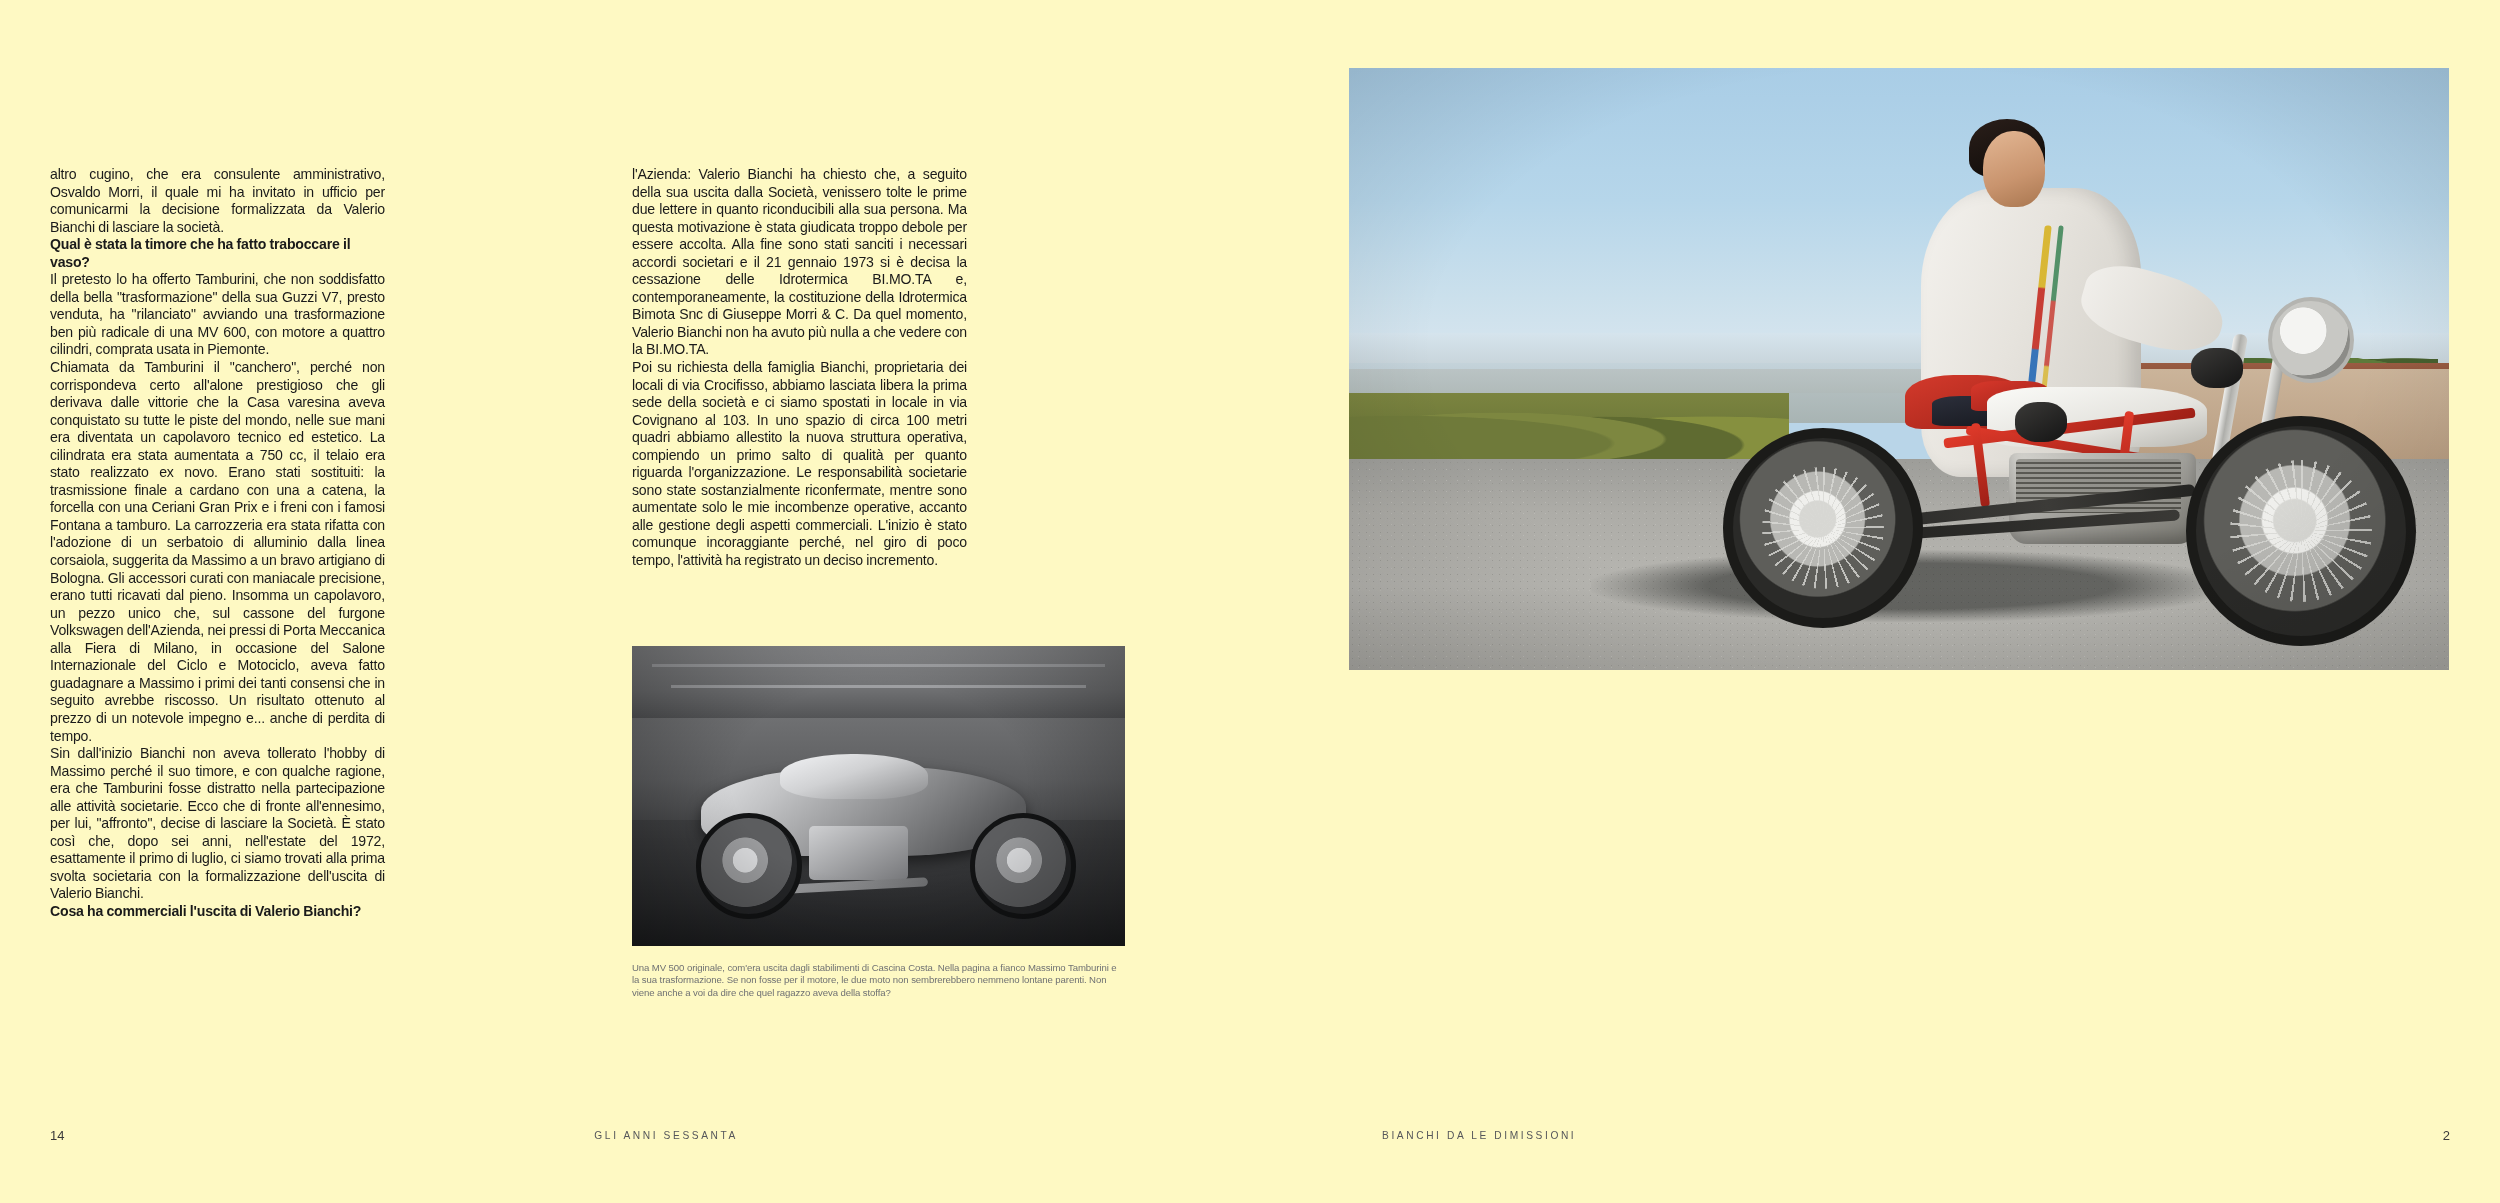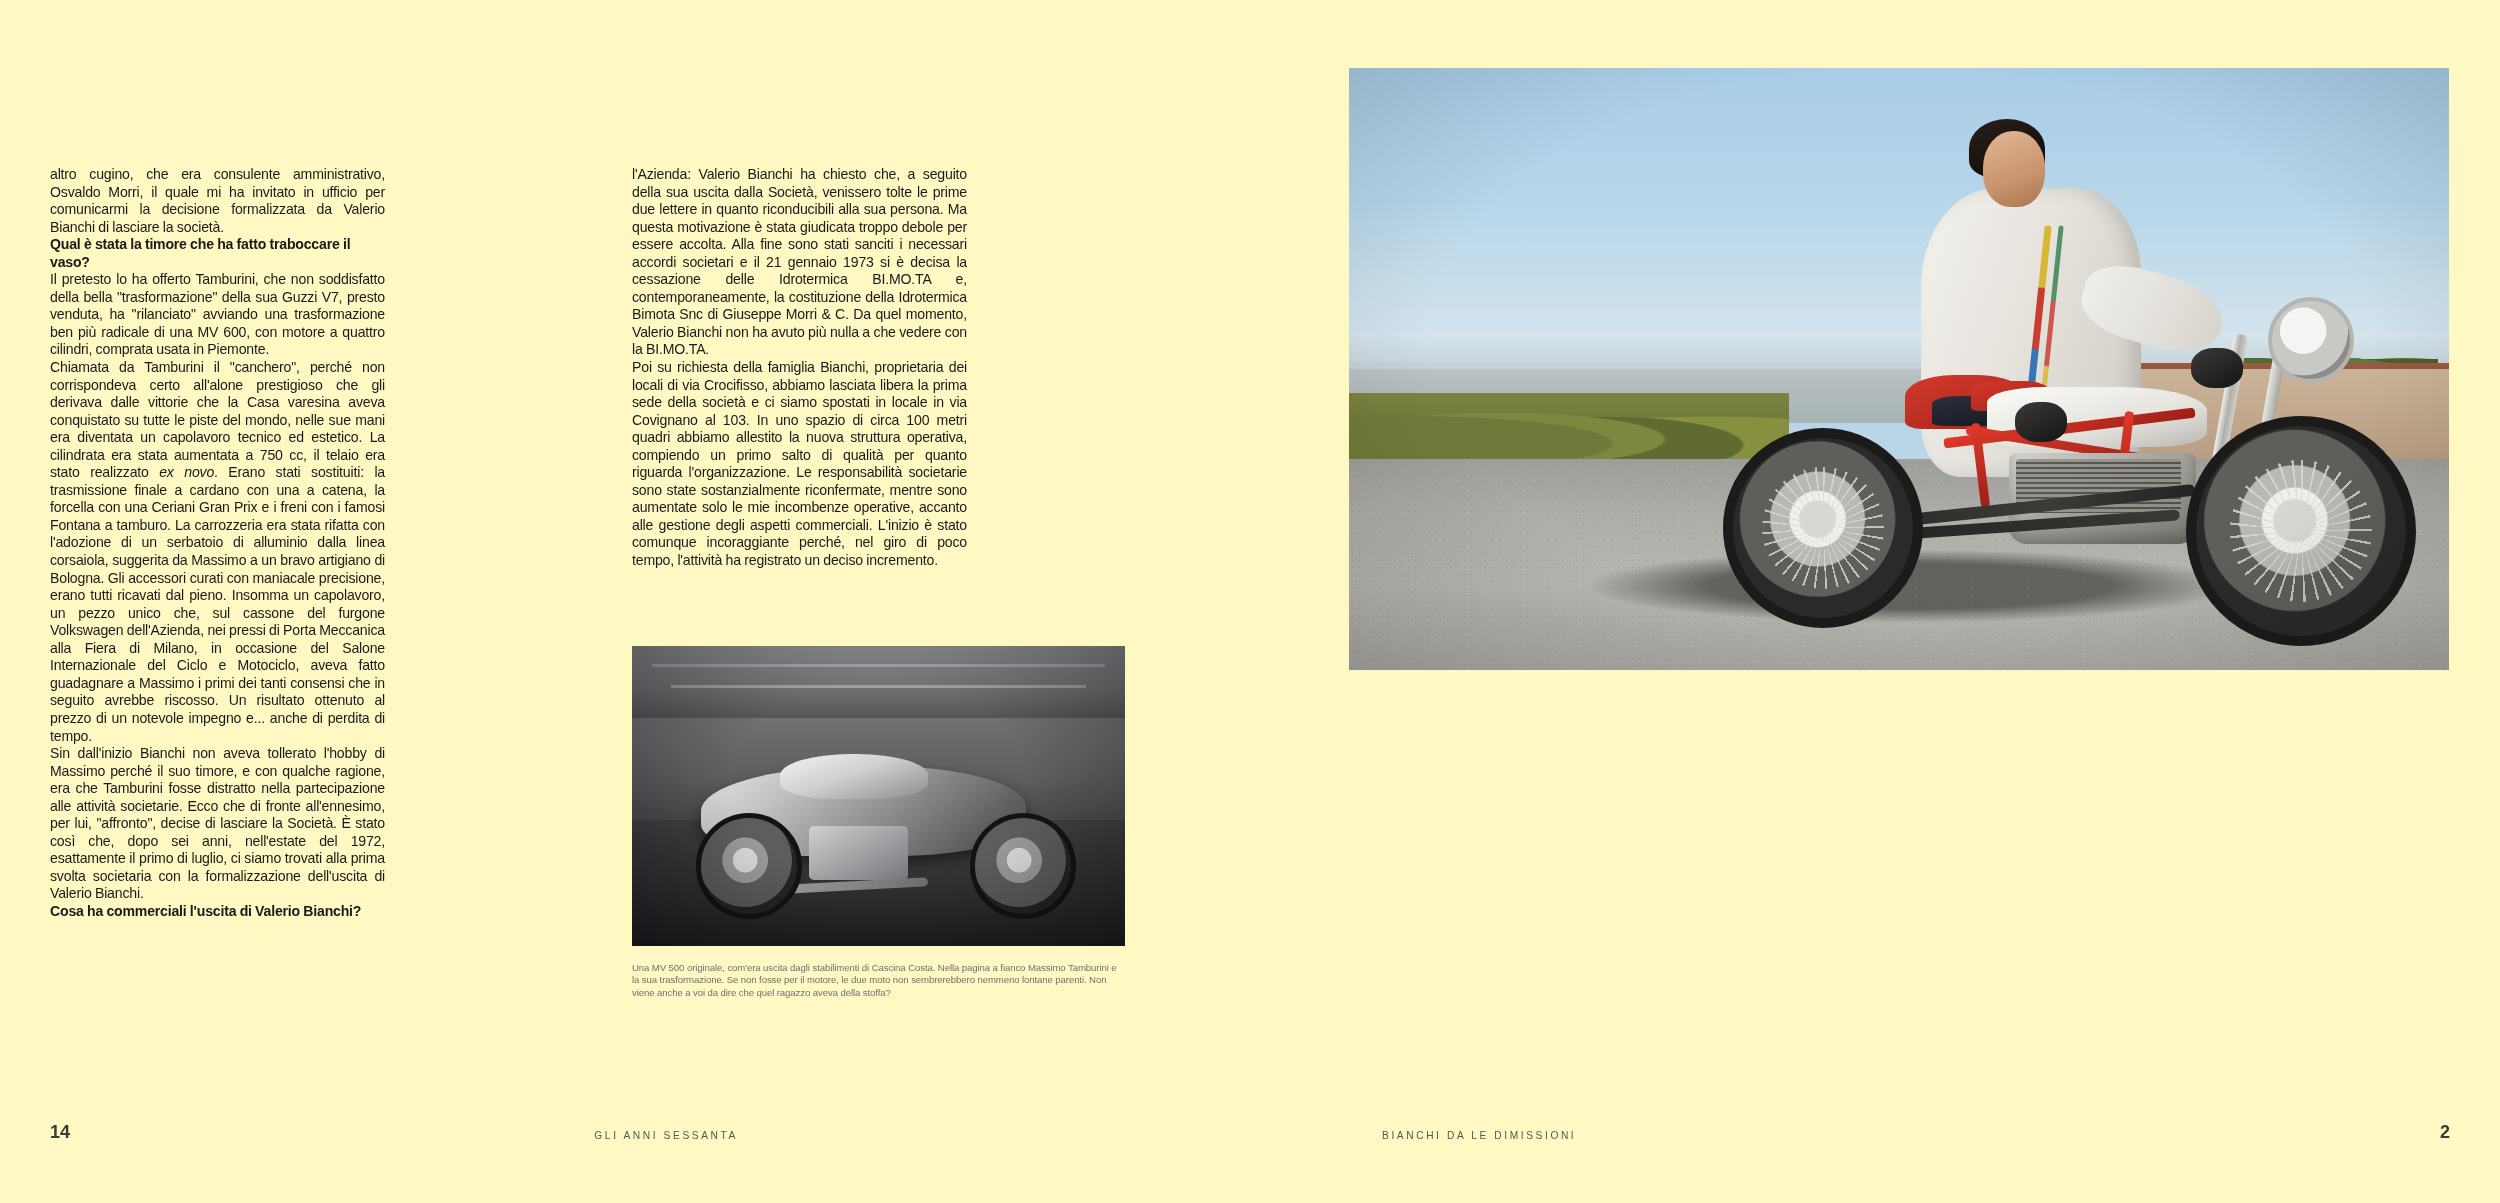--- a/index.html
+++ b/index.html
@@ -30,21 +30,21 @@
   .col.c2{left:582px;}
 
   .col p{margin:0;}
   .col h3{
     margin:0;
     font-size:14.1px;line-height:17.55px;
     font-weight:bold;
     text-align:left;
     letter-spacing:-0.2px;
   }
-  .col .ital{font-style:italic;}
+  .col .ital{}
 
   
   .bw-photo{
     position:absolute;left:632px;top:646px;width:493px;height:300px;
     background:#6d6e70;
     overflow:hidden;
   }
   .bw-photo .bg{
     position:absolute;inset:0;
     background:
@@ -287,21 +287,21 @@
   }
   .cp .vign{
     position:absolute;inset:0;
     background:radial-gradient(ellipse at 50% 46%,rgba(0,0,0,0) 60%,rgba(0,0,0,.14) 100%);
     pointer-events:none;
   }
 
   
   .folio{
     position:absolute;bottom:60px;
-    font-size:18px;font-weight:bold;color:#3a3a3a;letter-spacing:0px;
+    font-size:13px;font-weight:normal;color:#3a3a3a;letter-spacing:0px;
   }
   .folio.left{left:50px;}
   .folio.right{right:50px;}
   .runhead{
     position:absolute;bottom:62px;
     font-size:10.2px;color:#55565a;
     letter-spacing:2.6px;
     margin-left:36px;
   }
   .runhead.rh-left{right:512px;}

